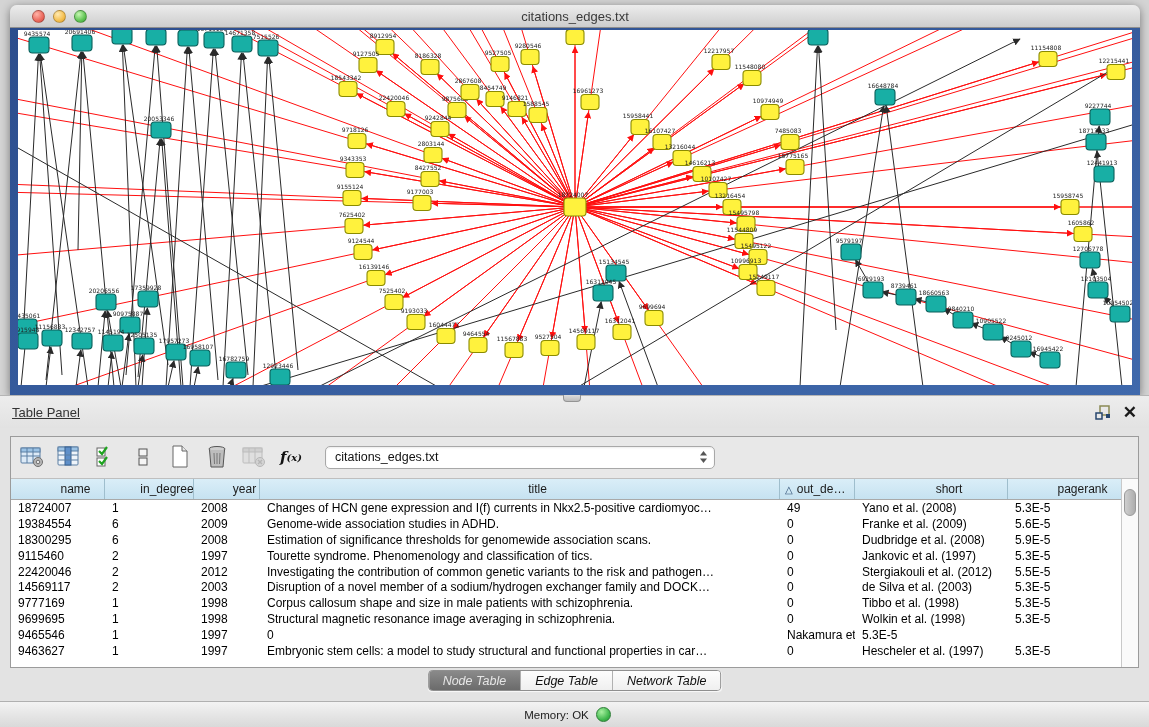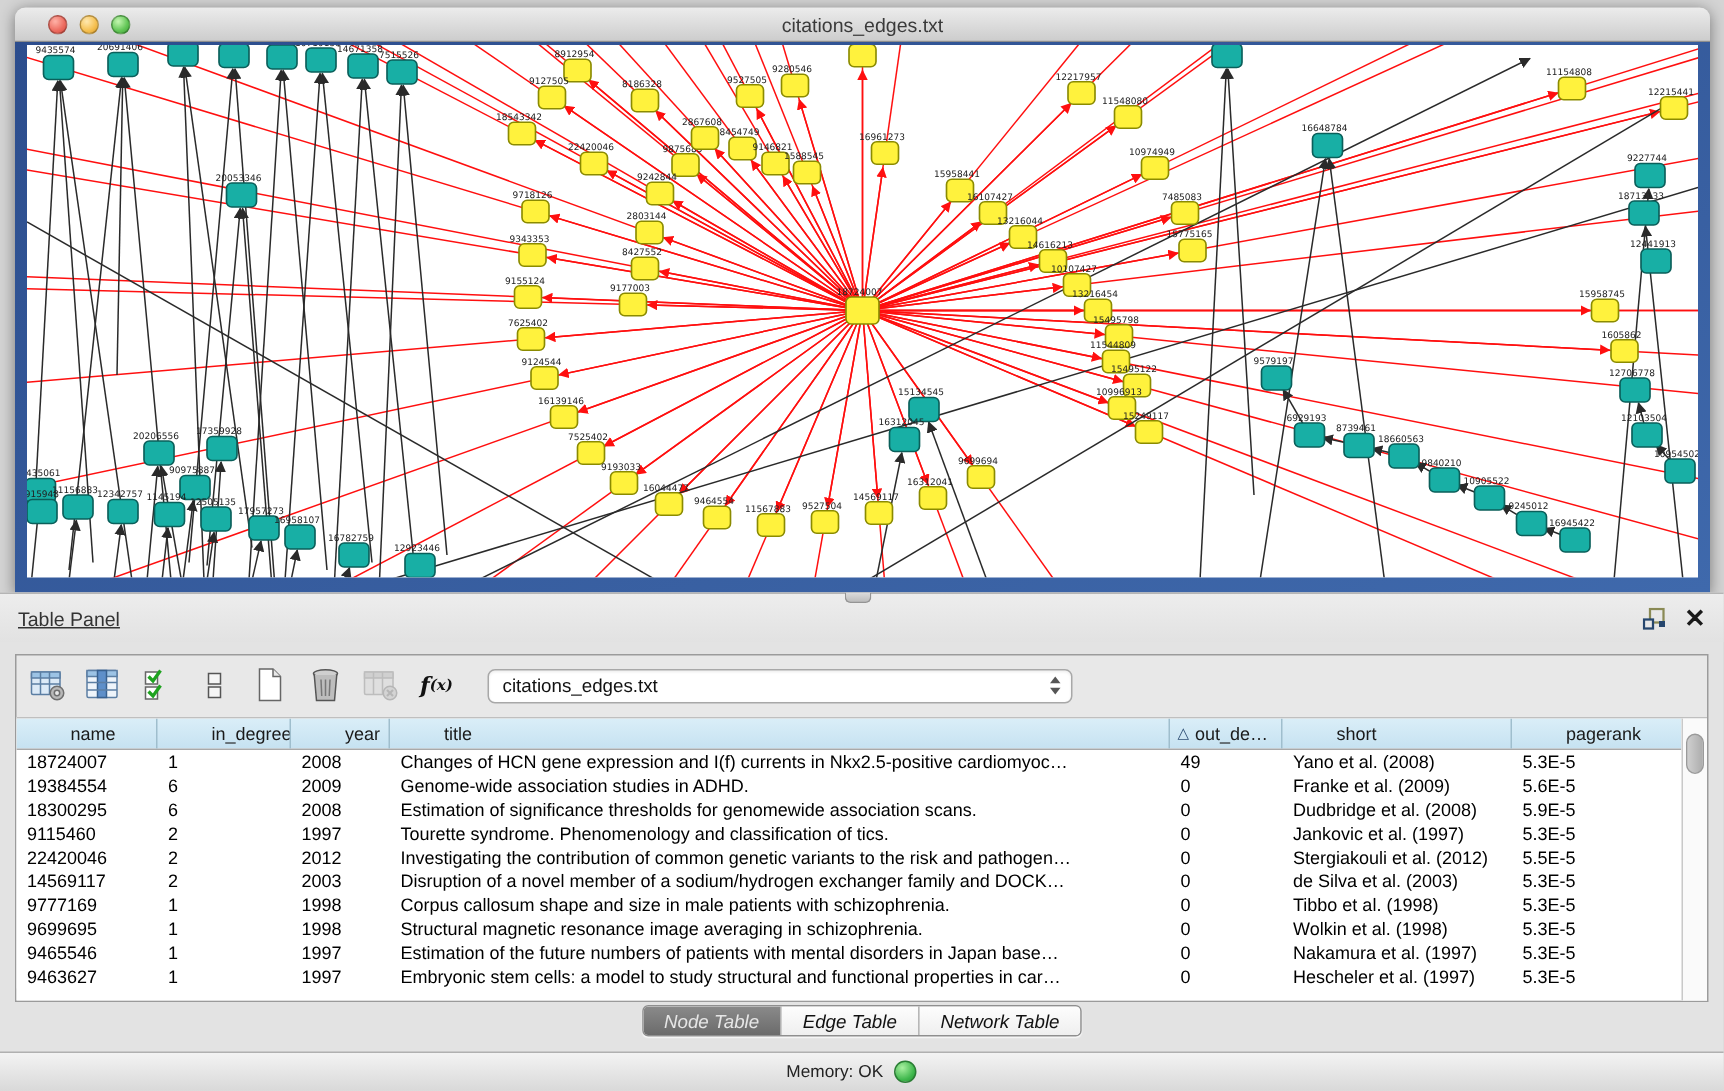--- a/index.html
+++ b/index.html
@@ -45,21 +45,21 @@
     display:flex; align-items:center; padding:0 6px 0 9px; margin-left:10px;
     box-shadow:inset 0 1px 2px rgba(0,0,0,.08); }
   .combo-label { font-size:12.5px; color:#111; flex:1; }
 
   .table-wrap { position:absolute; left:0; right:0; top:41px; bottom:0;
     background:#fff; border-top:1px solid #bfbfbf; display:flex; }
   .grid-area { flex:1; overflow:hidden; }
   .t-header-row { display:grid; height:21px; background:linear-gradient(#daeef8,#c6e2f1);
     border-bottom:1px solid #a9a9a9; }
   .t-hcell { font-size:12px; color:#1a1a1a; display:flex; align-items:center;
-    border-right:1px solid #9fbecd; overflow:hidden; white-space:nowrap;padding-left:36px; }
+    justify-content:center; border-right:1px solid #9fbecd; overflow:hidden; white-space:nowrap;padding-left:36px; }
   .t-hcell.sorted { justify-content:flex-start; padding-left:5px; }
   .sort-tri { color:#2e4e74; font-size:10px; margin-right:4px; }
   .t-row { display:grid; height:15.9px; background:#fff; }
   .t-cell { font-size:12px; color:#000; padding-left:7px; display:flex; align-items:center;
     overflow:hidden; white-space:nowrap; }
   .vscroll { width:17px; background:#fafafa; border-left:1px solid #c9c9c9; position:relative; }
   .vthumb { position:absolute; left:2px; top:10px; width:12px; height:27px; border-radius:7px;
     background:linear-gradient(90deg,#cfcfcf,#adadad); border:1px solid #9a9a9a; }
 
   .segmented { position:absolute; left:50%; transform:translateX(-50%); top:274px;
@@ -638,21 +638,20 @@
             <div class="t-cell">1998</div>
             <div class="t-cell">Structural magnetic resonance image averaging in schizophrenia.</div>
             <div class="t-cell">0</div>
             <div class="t-cell">Wolkin et al. (1998)</div>
             <div class="t-cell">5.3E-5</div>
           </div>
           <div class="t-row" style="grid-template-columns: 94px 89px 66px 520px 75px 153px 114px;">
             <div class="t-cell">9465546</div>
             <div class="t-cell">1</div>
             <div class="t-cell">1997</div>
-            <div class="t-cell">Estimation of the future numbers of patients with mental disorders in Japan base…</div>
             <div class="t-cell">0</div>
             <div class="t-cell">Nakamura et al. (1997)</div>
             <div class="t-cell">5.3E-5</div>
           </div>
           <div class="t-row" style="grid-template-columns: 94px 89px 66px 520px 75px 153px 114px;">
             <div class="t-cell">9463627</div>
             <div class="t-cell">1</div>
             <div class="t-cell">1997</div>
             <div class="t-cell">Embryonic stem cells: a model to study structural and functional properties in car…</div>
             <div class="t-cell">0</div>

